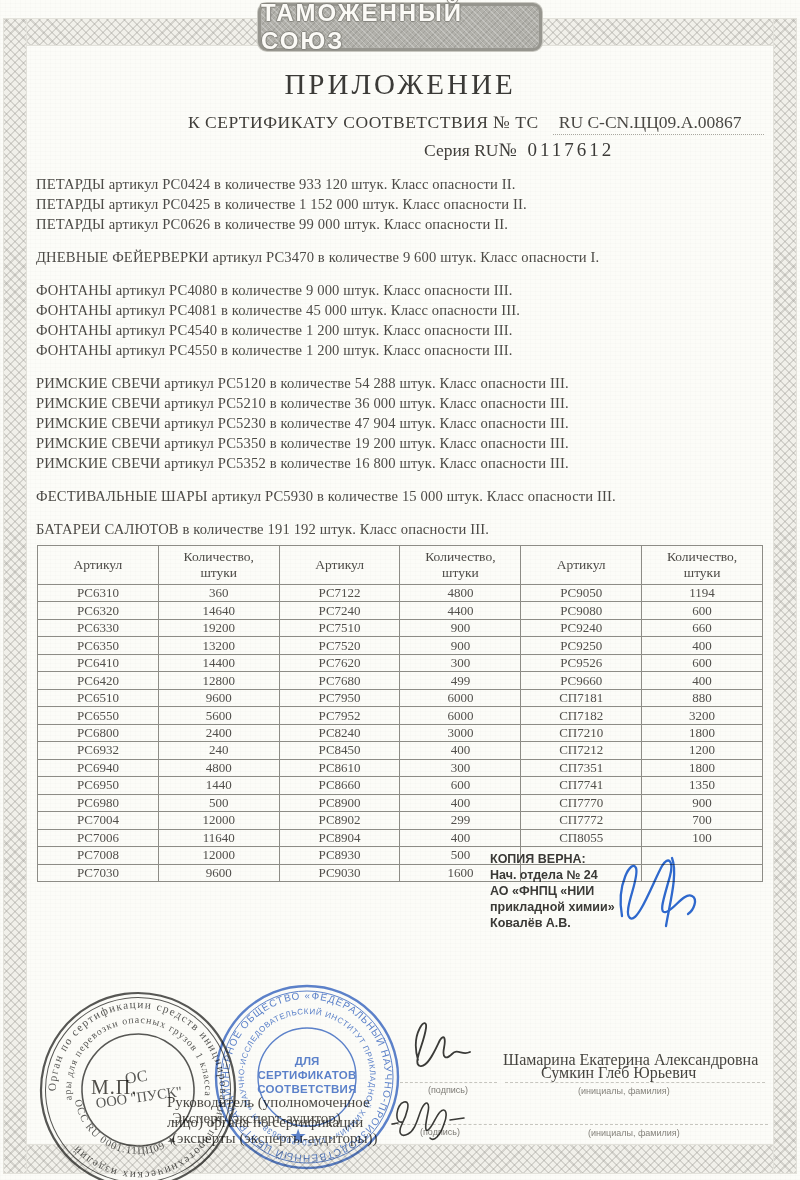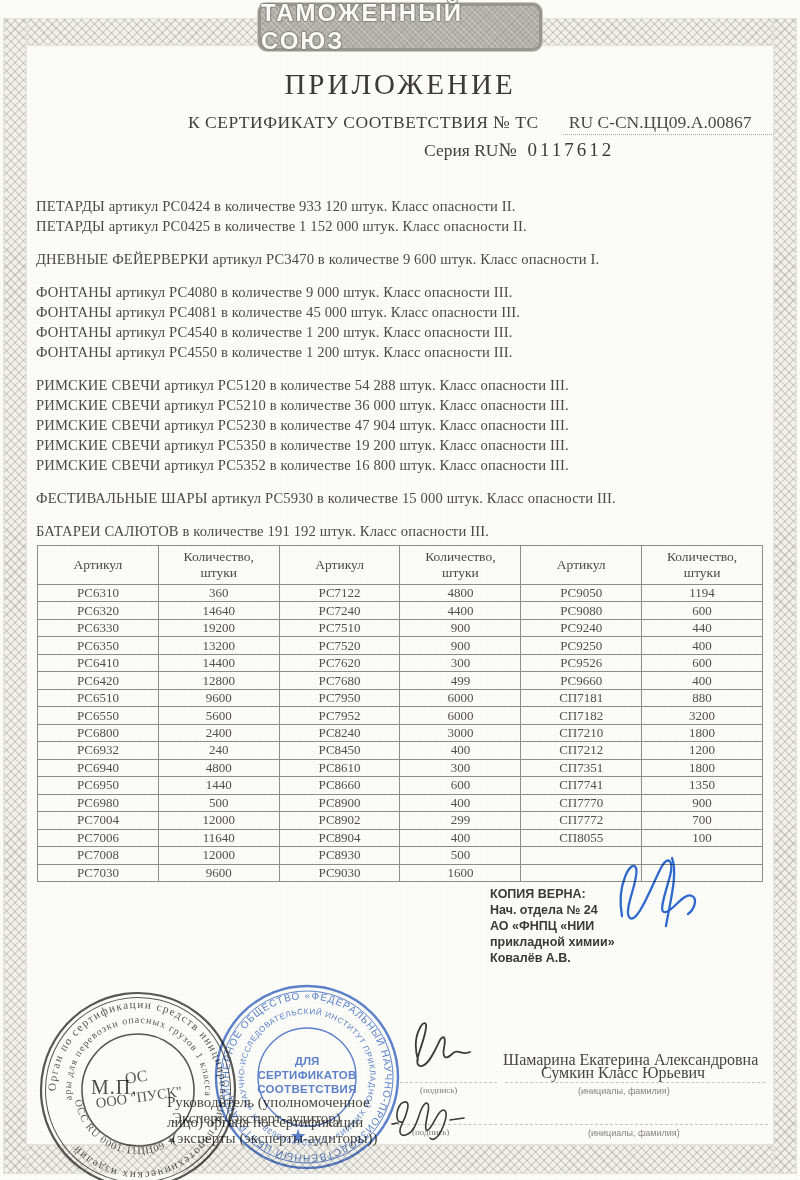--- a/index.html
+++ b/index.html
@@ -29,40 +29,40 @@
             #b2b1ab;
           display:flex;align-items:center;justify-content:flex-start;box-shadow:0 0 0 1px #c9c8c1;}
   .banner span{font-family:"Liberation Sans",sans-serif;font-weight:700;font-size:24px;
           letter-spacing:2px;color:#fbfaf6;
           text-shadow:0 1px 1px #84837d,0 -1px 1px #84837d,1px 0 1px #84837d,-1px 0 1px #84837d;}
   
   .title{position:absolute;left:0;right:0;top:68px;text-align:center;
          font-size:29px;letter-spacing:3px;color:#3b3a37;}
   .cert-line{position:absolute;left:172px;top:112px;font-size:17.5px;color:#403e3a;white-space:nowrap;}
   .cert-line .lbl{letter-spacing:.5px;margin-left:16px;}
-  .cert-num{margin-left:24px;border-bottom:1px dotted #a9a8a0;padding:0 22px 2px 6px;color:#4a4844;}
+  .cert-num{margin-left:14px;border-bottom:1px dotted #a9a8a0;padding:0 22px 2px 6px;color:#4a4844;}
   .series-line{position:absolute;left:424px;top:139px;font-size:17.5px;color:#403e3a;white-space:nowrap;}
   .series-num{font-size:19px;letter-spacing:3px;color:#3c3b38;}
   
   .products{position:absolute;left:36px;top:174px;width:742px;font-size:14.6px;
-            line-height:20px;letter-spacing:.15px;color:#4c4a46;margin-top:22px;}
+            line-height:20px;letter-spacing:.15px;color:#4c4a46;}
   .pgroup{margin-bottom:13px;}
   
   table.qty{position:absolute;left:37px;top:545px;width:726px;height:337px;
             border-collapse:collapse;table-layout:fixed;font-size:13px;color:#514f4b;}
   table.qty th, table.qty td{border:1px solid #8d8c86;text-align:center;padding:0;}
   table.qty th{font-weight:normal;font-size:13.5px;white-space:pre-line;height:38px;line-height:16px;color:#4c4a46;}
   
-  .copy-block{position:absolute;left:490px;top:886px;font-family:"Liberation Sans",sans-serif;
+  .copy-block{position:absolute;left:490px;top:851px;font-family:"Liberation Sans",sans-serif;
               font-weight:700;font-size:12.5px;line-height:16px;color:#3a3936;}
   
   .roles{position:absolute;font-size:15px;color:#4a4843;line-height:20px;}
   .role1{left:167px;top:1092px;}
   .role2{left:172px;top:1108px;}
-  .siglabel{position:absolute;font-family:Liberation Serif, serif;font-size:9px;color:#7c7a74;}
+  .siglabel{position:absolute;font-family:Liberation Sans, sans-serif;font-size:9px;color:#7c7a74;margin-left:8px;}
   .name{position:absolute;font-size:16px;color:#46443f;white-space:nowrap;}
   .namelabel{position:absolute;font-family:"Liberation Sans",sans-serif;font-size:9px;color:#85837c;}
   .dotline{position:absolute;border-bottom:1px dashed #c7c6bf;height:0;}
   .mp{position:absolute;left:84px;top:1076px;font-size:20px;letter-spacing:1px;color:#504e49;padding-left:7px;}
   
   .stamp{position:absolute;mix-blend-mode:multiply;}
   .stamp-black{left:36px;top:988px;opacity:.85;}
   .stamp-blue{left:210px;top:980px;opacity:.82;}
   .sig{position:absolute;mix-blend-mode:multiply;}
   .sig-blue{left:608px;top:852px;}
@@ -88,20 +88,21 @@
     <span class="lbl">К СЕРТИФИКАТУ СООТВЕТСТВИЯ  № ТС</span><span class="cert-num">RU C-CN.ЦЦ09.А.00867</span>
   </div>
   <div class="series-line">
     <span>Серия RU</span><span class="series-num">№ 0117612</span>
   </div>
 
   <div class="products">
       <div class="pgroup">
         <div>ПЕТАРДЫ артикул РС0424 в количестве 933 120 штук. Класс опасности II.</div>
         <div>ПЕТАРДЫ артикул РС0425 в количестве 1 152 000 штук. Класс опасности II.</div>
+        <div>ПЕТАРДЫ артикул РС0626 в количестве 99 000 штук. Класс опасности II.</div>
       </div>
       <div class="pgroup">
         <div>ДНЕВНЫЕ ФЕЙЕРВЕРКИ артикул РС3470 в количестве 9 600 штук. Класс опасности I.</div>
       </div>
       <div class="pgroup">
         <div>ФОНТАНЫ артикул РС4080 в количестве 9 000 штук. Класс опасности III.</div>
         <div>ФОНТАНЫ артикул РС4081 в количестве 45 000 штук. Класс опасности III.</div>
         <div>ФОНТАНЫ артикул РС4540 в количестве 1 200 штук. Класс опасности III.</div>
         <div>ФОНТАНЫ артикул РС4550 в количестве 1 200 штук. Класс опасности III.</div>
       </div>
@@ -150,21 +151,21 @@
           <td>4400</td>
           <td>РС9080</td>
           <td>600</td>
         </tr>
         <tr>
           <td>РС6330</td>
           <td>19200</td>
           <td>РС7510</td>
           <td>900</td>
           <td>РС9240</td>
-          <td>440</td>
+          <td>660</td>
         </tr>
         <tr>
           <td>РС6350</td>
           <td>13200</td>
           <td>РС7520</td>
           <td>900</td>
           <td>РС9250</td>
           <td>400</td>
         </tr>
         <tr>
@@ -301,21 +302,21 @@
   </div>
 
   <div class="dotline" style="left:400px;top:1082px;width:97px;"></div>
   <div class="dotline" style="left:505px;top:1082px;width:260px;"></div>
   <div class="dotline" style="left:392px;top:1124px;width:105px;"></div>
   <div class="dotline" style="left:500px;top:1124px;width:268px;"></div>
 
   <div class="siglabel" style="left:420px;top:1085px;">(подпись)</div>
   <div class="siglabel" style="left:412px;top:1127px;">(подпись)</div>
 
-  <div class="name" style="left:541px;top:1064px;">Сумкин Класс Юрьевич</div>
+  <div class="name" style="left:541px;top:1064px;">Сумкин Глеб Юрьевич</div>
   <div class="namelabel" style="left:578px;top:1086px;">(инициалы, фамилия)</div>
   <div class="name" style="left:503px;top:1051px;">Шамарина Екатерина Александровна</div>
   <div class="namelabel" style="left:588px;top:1128px;">(инициалы, фамилия)</div>
 
   <svg class="sig sig-b1" width="86" height="72" viewBox="0 0 86 72">
     <g fill="none" stroke="#3b3b39" stroke-width="1.8" stroke-linecap="round">
       <path d="M18,50 C10,22 28,4 26,18 C24,34 12,54 20,56 C28,58 36,38 40,30 C44,24 46,28 44,38 C42,48 46,50 52,44 C58,38 62,46 70,42"></path>
     </g>
   </svg>
   <svg class="sig sig-b2" width="90" height="48" viewBox="0 0 90 48">

